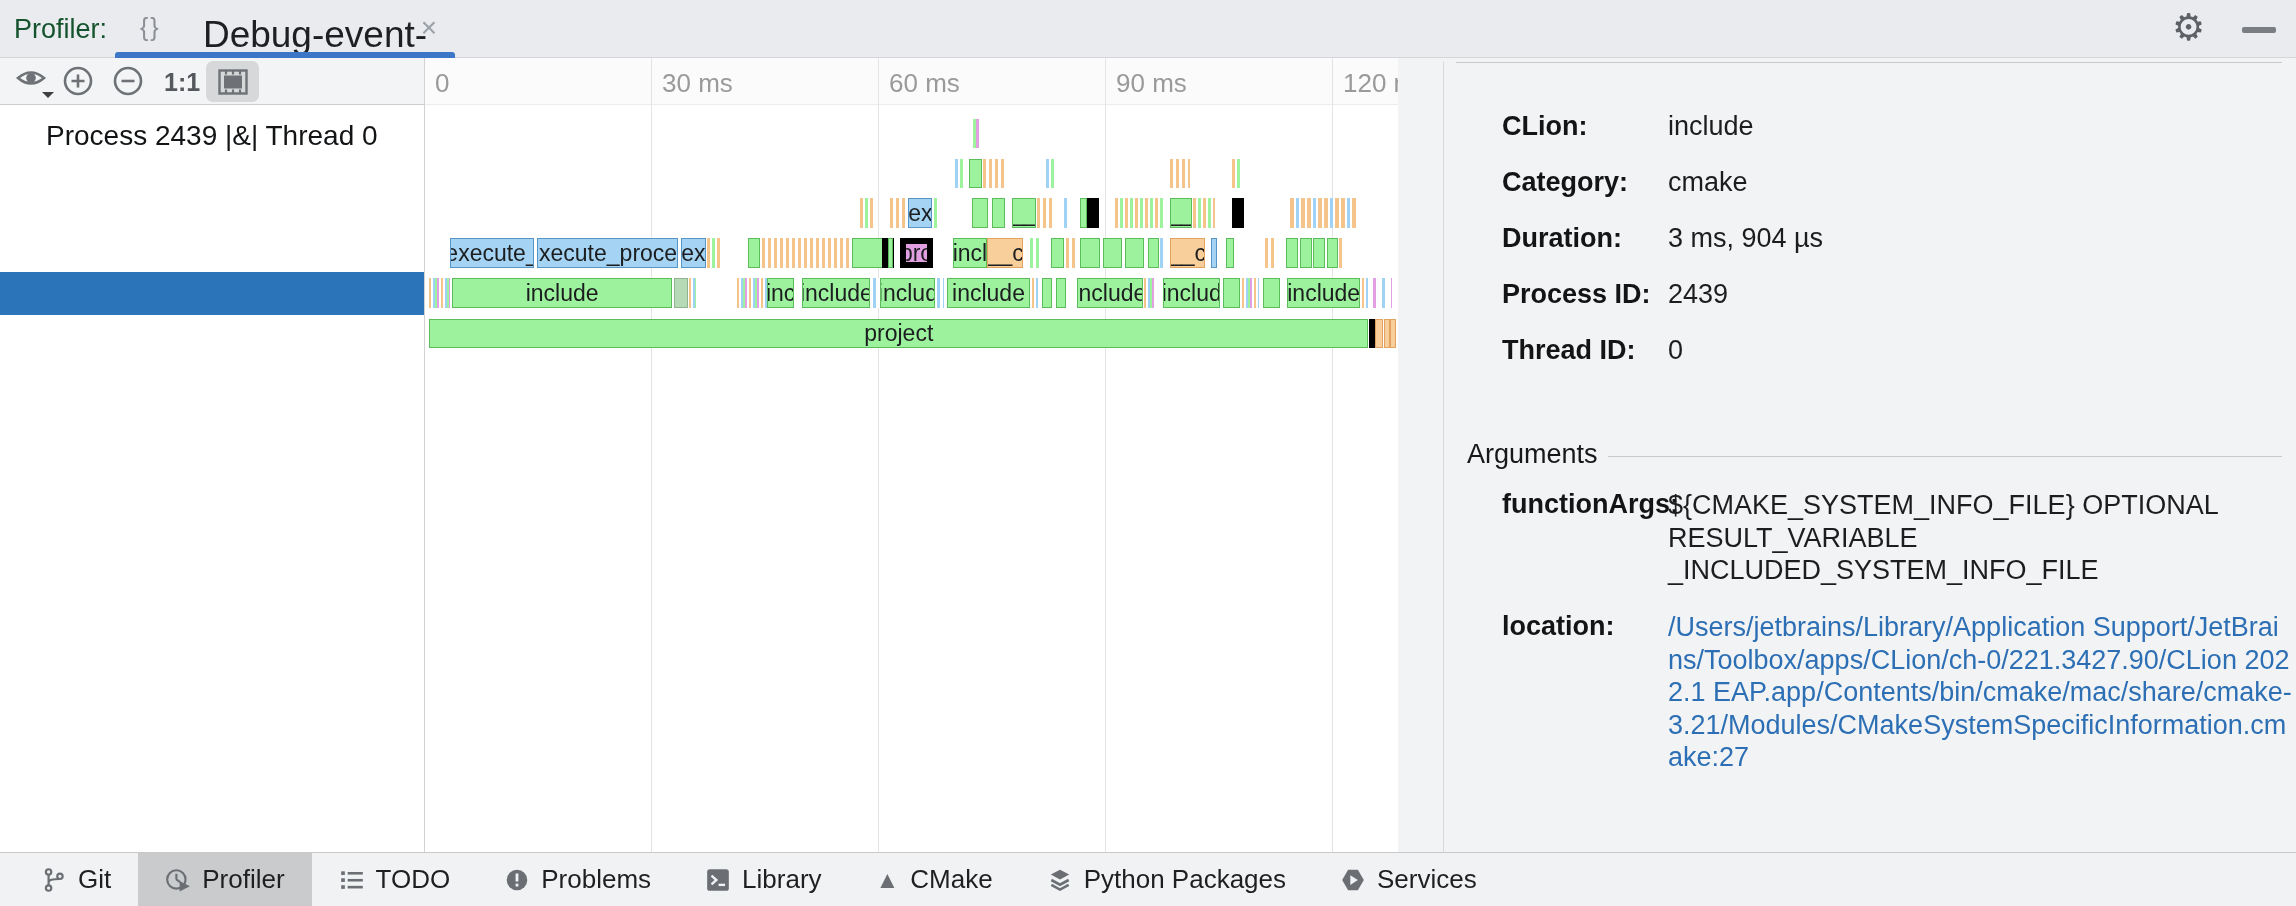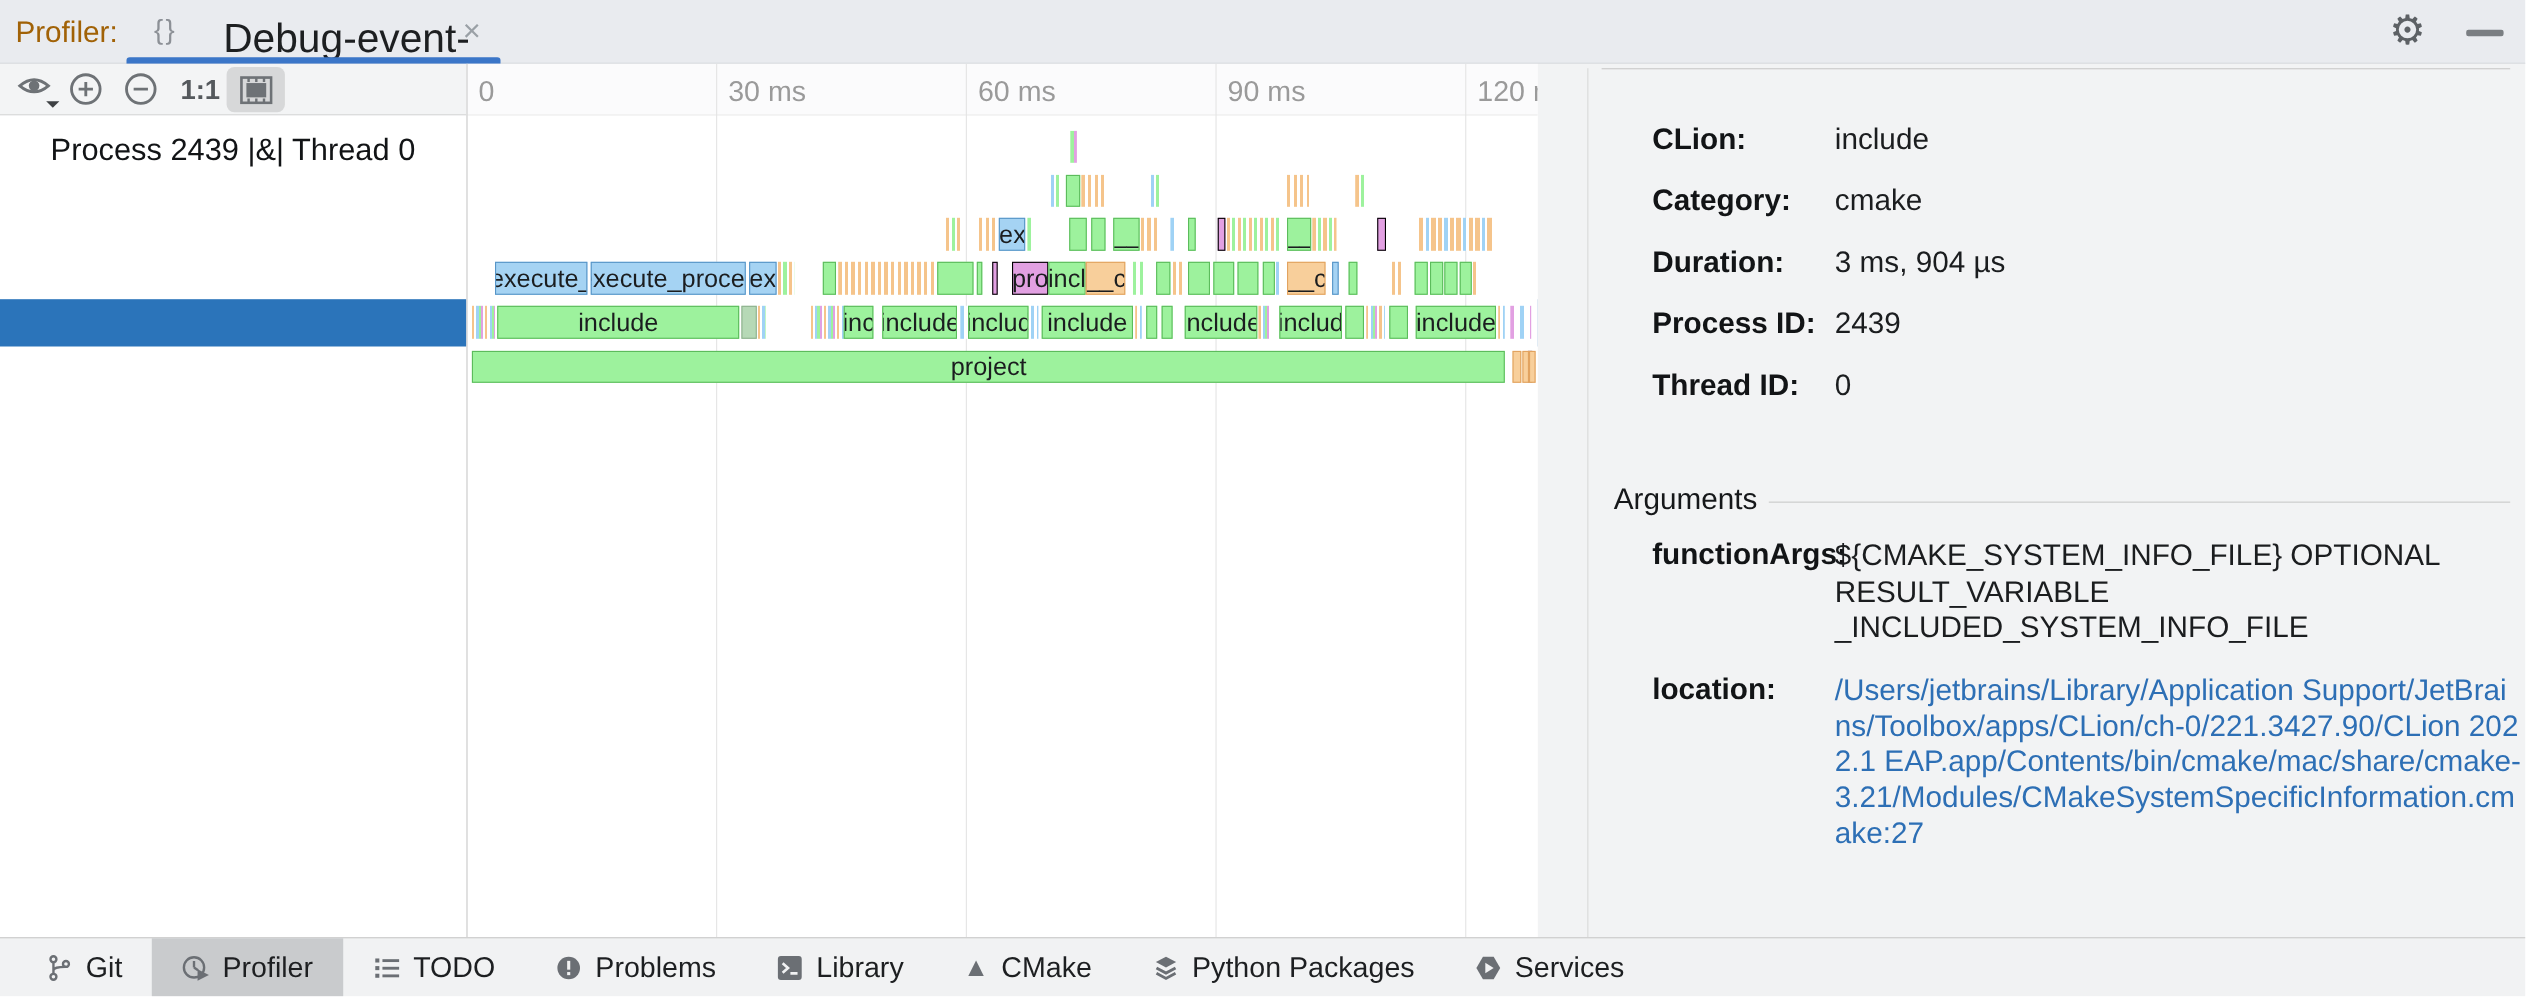--- a/index.html
+++ b/index.html
@@ -2,21 +2,21 @@
 <html><head>
 <meta charset="utf-8">
 <style>
   html,body{margin:0;padding:0;background:#ffffff;}
   *{box-sizing:border-box;}
   .app{position:relative;width:2296px;height:906px;overflow:hidden;
        font-family:"Liberation Sans","DejaVu Sans",sans-serif;color:#1d1f21;background:#ffffff;}
 
   
   .topbar{position:absolute;left:0;top:0;width:2296px;height:58px;background:#e9ebef;border-bottom:1px solid #d4d6da;}
-  .topbar-label{position:absolute;left:14px;top:14px;font-size:27px;color:#a16207;}
+  .topbar-label{position:absolute;left:14px;top:14px;font-size:27px;color:#14532d;}
   .tab{position:absolute;left:115px;top:0;height:58px;width:340px;}
   .tab-braces{position:absolute;left:25px;top:13px;font-size:25px;color:#8c9096;letter-spacing:2px;}
   .tab-title{position:absolute;left:60px;top:14px;font-size:37px;color:#1d1f21;text-align:center;}
   .tab-close{position:absolute;right:18px;top:12px;font-size:28px;color:#9aa0a6;}
   .tab-underline{position:absolute;left:0;bottom:0;width:340px;height:6px;background:#3b76c8;border-radius:3px 3px 0 0;}
   .topbar-right{position:absolute;right:14px;top:0;height:58px;width:110px;}
   .gear{position:absolute;left:0;top:6px;font-size:37px;color:#5d6165;line-height:44px;}
   .minimize-dash{position:absolute;right:6px;top:27px;width:34px;height:6px;background:#7a7e82;border-radius:2px;}
 
   
@@ -36,21 +36,21 @@
   
   .chart{position:absolute;left:424px;top:58px;width:974px;height:794px;background:#ffffff;overflow:hidden;}
   .ruler-bg{position:absolute;left:0;top:0;width:974px;height:47px;background:#fbfbfc;border-bottom:1px solid #ececec;}
   .gridline{position:absolute;top:0;width:1px;height:794px;background:#e4e4e4;}
   .tick-label{position:absolute;top:10px;font-size:26px;color:#9a9a9a;white-space:nowrap;}
   .seg{position:absolute;display:flex;align-items:center;justify-content:center;overflow:hidden;}
   .seg-label{font-size:23px;color:#1b1d1f;white-space:nowrap;}
   .seg-green{background:#9df29d;border:1px solid #5cbc5c;}
   .seg-green-dim{background:#b6d9b6;border:1px solid #8fb28f;}
   .seg-blue{background:#a5d3f3;border:1px solid #5795c7;}
-  .seg-purple{background:#e2a0e2;border:1px solid #000000;margin-left:20px;}
+  .seg-purple{background:#e2a0e2;border:6px solid #000000;}
   .seg-orange{background:#f8cf9b;border:1px solid #e2a360;}
   .seg-stripe-o{background:repeating-linear-gradient(90deg,#f5c48b 0 3px,#ffffff 3px 6px);}
   .seg-stripe-g{background:repeating-linear-gradient(90deg,#9df29d 0 3px,#ffffff 3px 6px);}
   .seg-stripe-b{background:repeating-linear-gradient(90deg,#9fd2f5 0 3px,#ffffff 3px 6px);}
   .seg-stripe-og{background:repeating-linear-gradient(90deg,#f5c48b 0 3px,#ffffff 3px 5px,#9df29d 5px 8px,#ffffff 8px 10px);}
   .seg-stripe-bg{background:repeating-linear-gradient(90deg,#9fd2f5 0 3px,#ffffff 3px 5px,#9df29d 5px 8px,#ffffff 8px 10px);}
   .seg-stripe-ob{background:repeating-linear-gradient(90deg,#f5c48b 0 4px,#ffffff 4px 6px,#9fd2f5 6px 9px,#ffffff 9px 11px,#f5c48b 11px 15px,#ffffff 15px 17px);}
   .seg-stripe-m{background:repeating-linear-gradient(90deg,#f5c48b 0 2px,#ffffff 2px 4px,#9fd2f5 4px 6px,#9df29d 6px 8px,#e2a0e2 8px 10px,#ffffff 10px 12px);}
   .seg-stripe-pb{background:repeating-linear-gradient(90deg,#e2a0e2 0 3px,#ffffff 3px 9px,#9fd2f5 9px 12px,#ffffff 12px 18px);}
   .seg-stripe-gp{background:repeating-linear-gradient(90deg,#9df29d 0 3px,#e2a0e2 3px 6px);}

